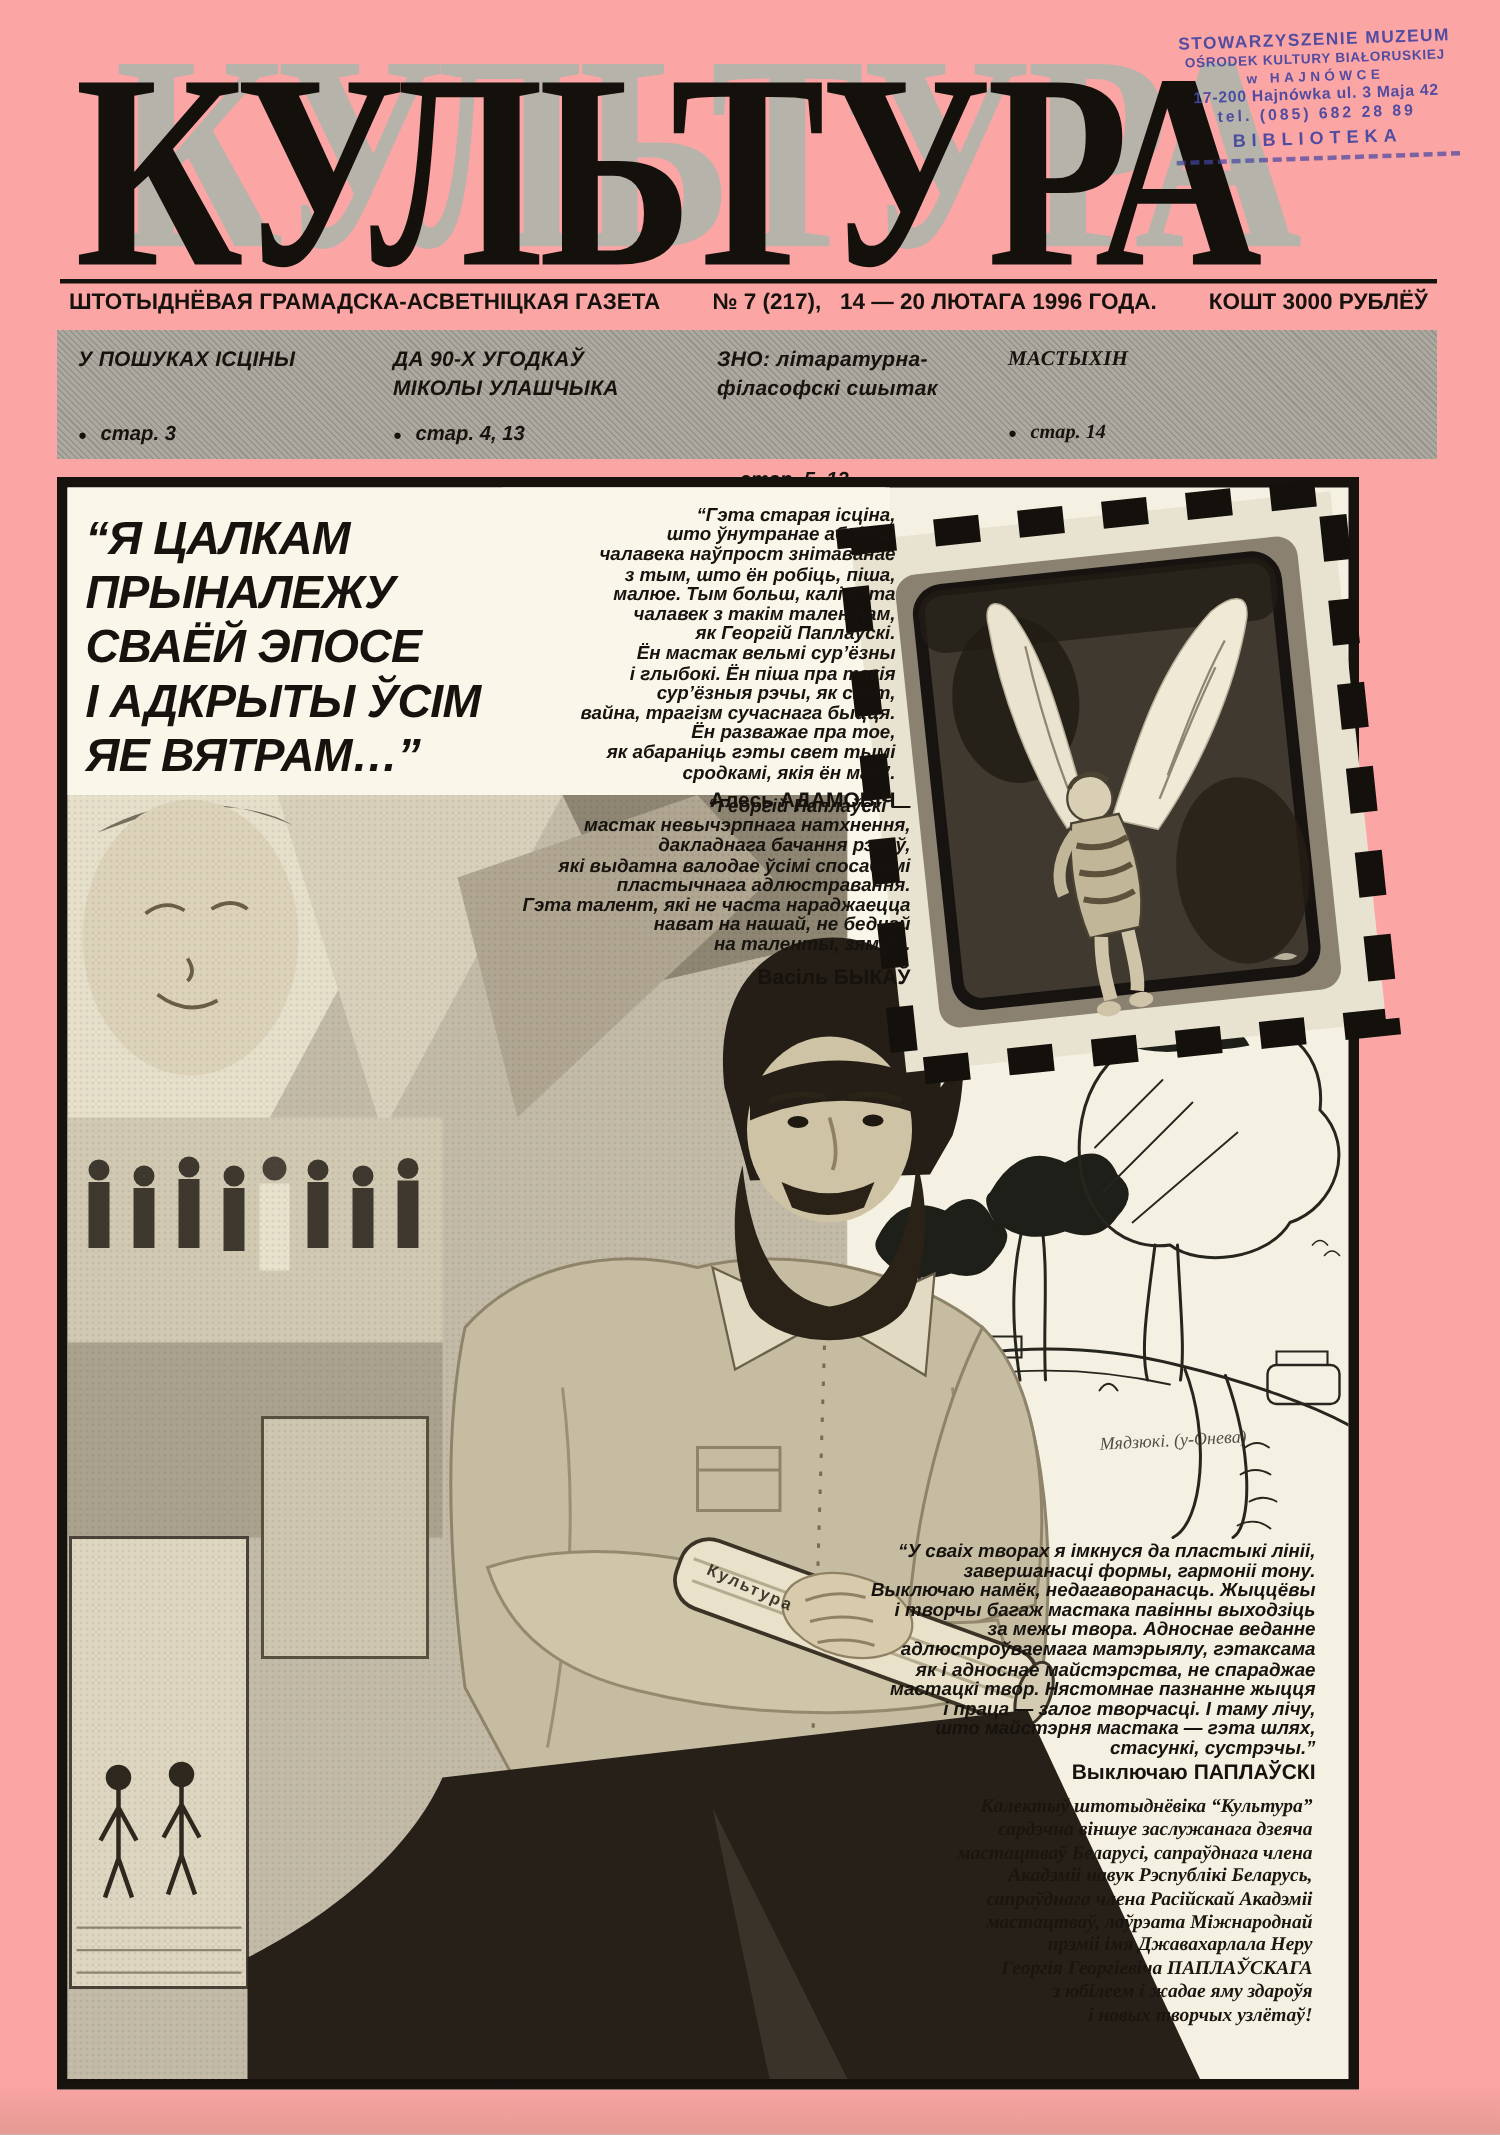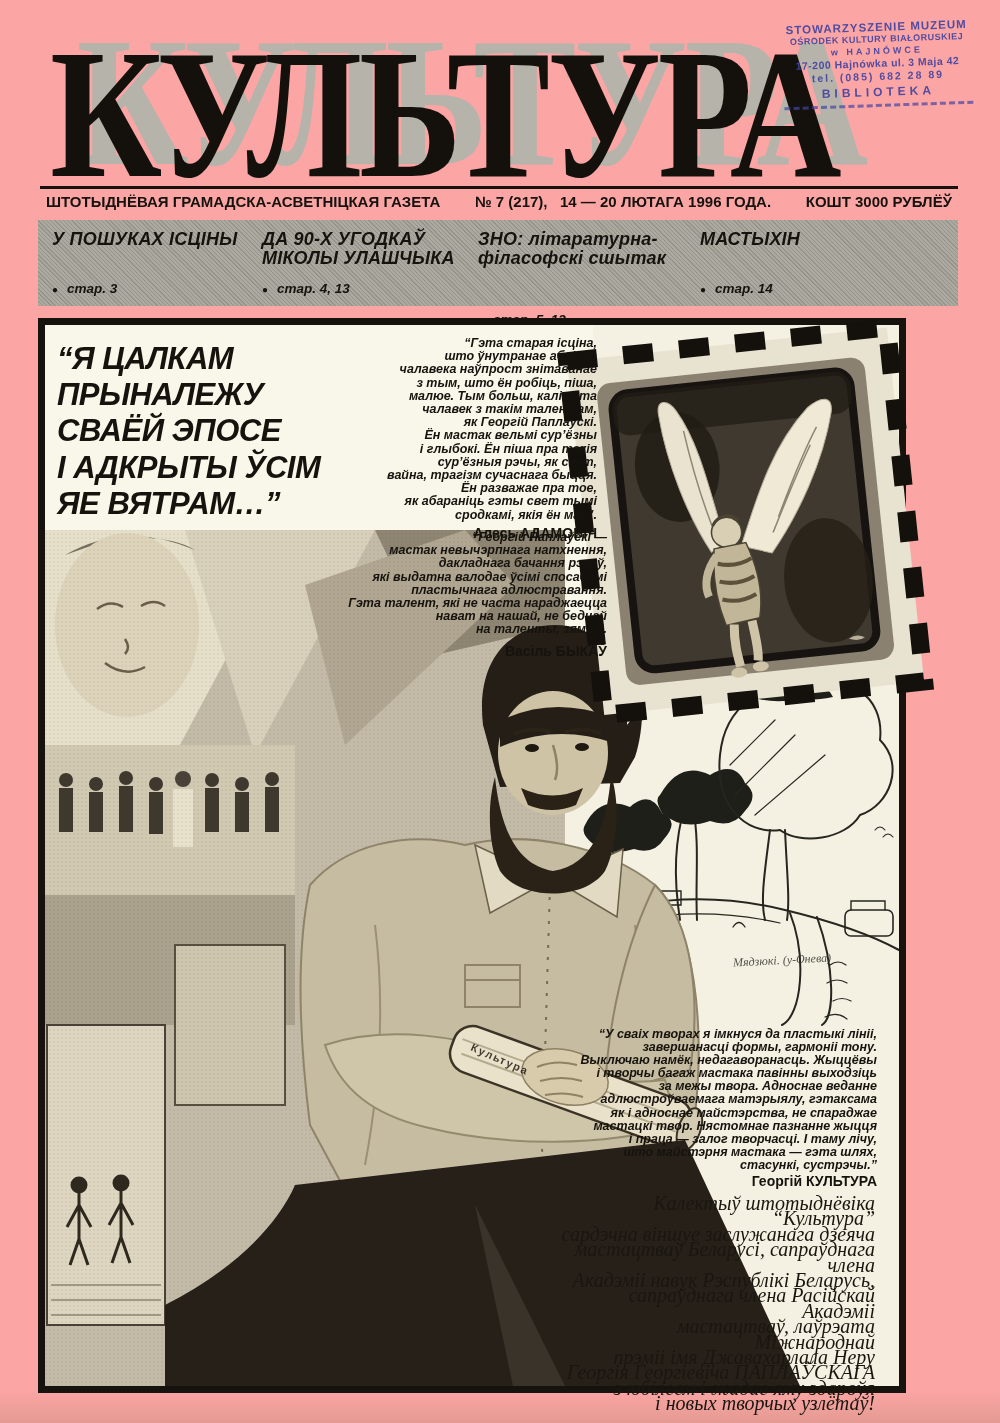--- a/index.html
+++ b/index.html
@@ -44,23 +44,23 @@
   
   .teaserbar{
     position:absolute; left:38px; top:220px; width:920px; height:86px;
     background-color:#a7a49b;
     background-image:repeating-linear-gradient(45deg, rgba(0,0,0,.10) 0 1px, rgba(255,255,255,.06) 1px 3px);
   }
   .teaser{
     position:absolute; top:10px; height:66px; width:205px;
     display:flex; flex-direction:column; justify-content:space-between;
   }
-  .teaser.t1{ left:14px; } .teaser.t2{ left:224px; } .teaser.t3{ left:440px;gap:44px; } .teaser.t4{ left:662px; }
+  .teaser.t1{ left:14px; } .teaser.t2{ left:224px; } .teaser.t3{ left:440px;gap:44px; } .teaser.t4{ left:634px;font-family:Liberation Serif, serif; }
   .teaser-title{
-    font-style:italic; font-weight:700; font-size:18px; line-height:19px;
+    font-style:italic; font-weight:700; font-size:14px; line-height:19px;
     white-space:pre-line; letter-spacing:.2px;
   }
   .teaser-page{ font-style:italic; font-weight:700; font-size:13.5px; }
   .teaser-page .dot{ font-size:10px; margin-right:9px; font-style:normal; }
   
   .frame{
     position:absolute; left:38px; top:318px; width:868px; height:1075px;
     border:7px solid #16130e; background:#f4f0e2;padding-left:13px;
   }
   .white-panel-a{ position:absolute; left:0; top:0; width:545px; height:205px; background:#f9f6ea; }
@@ -79,22 +79,22 @@
           font-size:12.5px; line-height:13.2px; white-space:pre-line;text-align:right; }
   .q-adam{ left:300px; top:12px;  width:252px; }
   .q-bykau{ left:300px; top:206px; width:262px; }
   .q-papl{ right:22px; top:703px; width:300px; text-align:right; line-height:13.1px; }
   .q-author{ position:absolute; z-index:3; font-weight:700; font-size:14px; font-style:normal; text-align:right; }
   .a-adam{ left:300px; top:200px; width:252px; }
   .a-bykau{ left:300px; top:318px; width:262px; }
   .a-papl{ right:22px; top:848px; width:300px; }
   .congrats{
     position:absolute; z-index:3; right:24px; top:871px; width:320px; text-align:right;
-    font-family:"Liberation Serif", serif; font-style:italic; font-weight:400;
-    font-size:20px; line-height:15.4px; white-space:pre-line; color:#1a160f;
+    font-family:"Liberation Serif", serif; font-style:italic; font-weight:700;
+    font-size:13px; line-height:15.4px; white-space:pre-line; color:#1a160f;
   }
   .draw-caption{
     position:absolute; z-index:3; left:688px; top:628px;
     font-family:"Liberation Serif", serif; font-style:italic; font-size:12px;
     color:#33332c; transform:rotate(-3deg); opacity:.85;
   }
   .roll-label{
     position:absolute; z-index:3; left:424px; top:728px;
     font-weight:700; font-size:11px; letter-spacing:1.5px; color:#241d12;
     transform:rotate(24deg); opacity:.85;
@@ -337,21 +337,21 @@
 завершанасці формы, гармоніі тону.
 Выключаю намёк, недагаворанасць. Жыццёвы
 і творчы багаж мастака павінны выходзіць
 за межы твора. Адноснае веданне
 адлюстроўваемага матэрыялу, гэтаксама
 як і адноснае майстэрства, не спараджае
 мастацкі твор. Нястомнае пазнанне жыцця
 і праца — залог творчасці. І таму лічу,
 што майстэрня мастака — гэта шлях,
 стасункі, сустрэчы.”</p>
-    <p class="q-author a-papl">Георгій КУЛЬТУРА</p>
+    <p class="q-author a-papl">Выключаю ПАПЛАЎСКІ</p>
 
     <p class="congrats">Калектыў штотыднёвіка “Культура”
 сардэчна віншуе заслужанага дзеяча
 мастацтваў Беларусі, сапраўднага члена
 Акадэміі навук Рэспублікі Беларусь,
 сапраўднага члена Расійскай Акадэміі
 мастацтваў, лаўрэата Міжнароднай
 прэміі імя Джавахарлала Неру
 Георгія Георгіевіча ПАПЛАЎСКАГА
 з юбілеем і жадае яму здароўя

